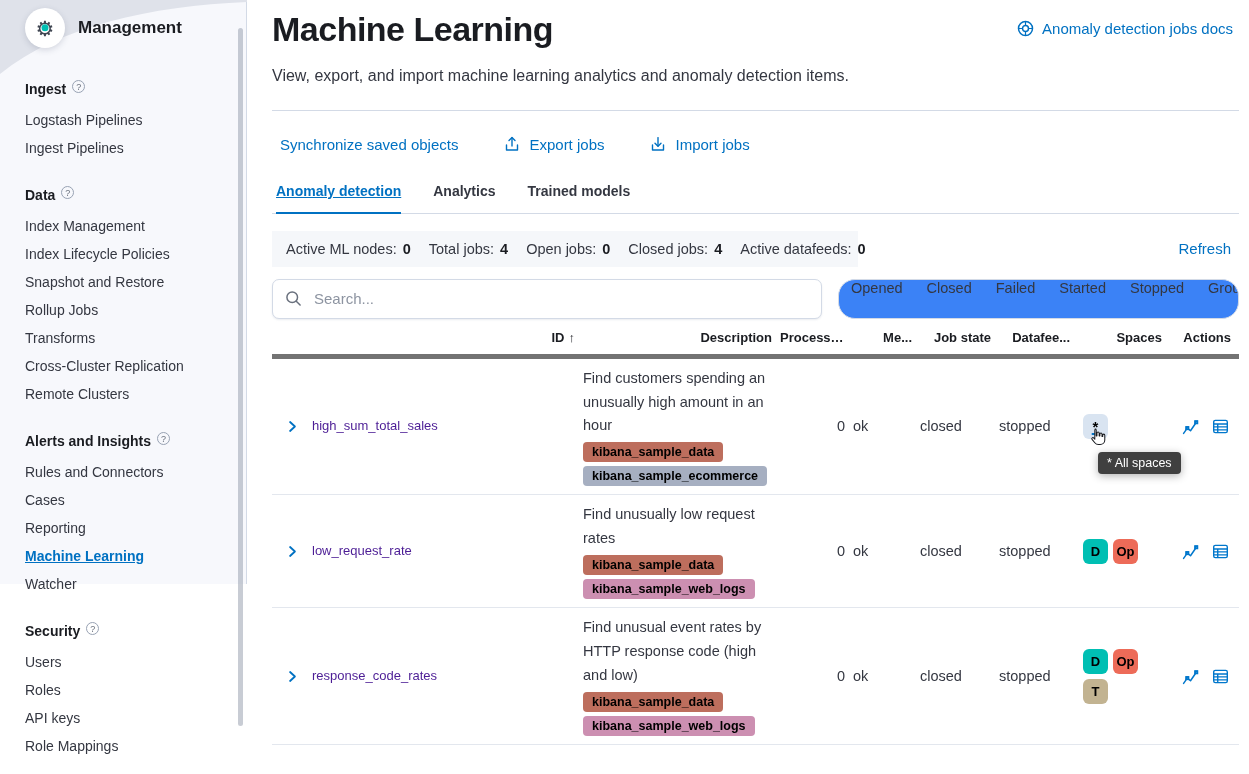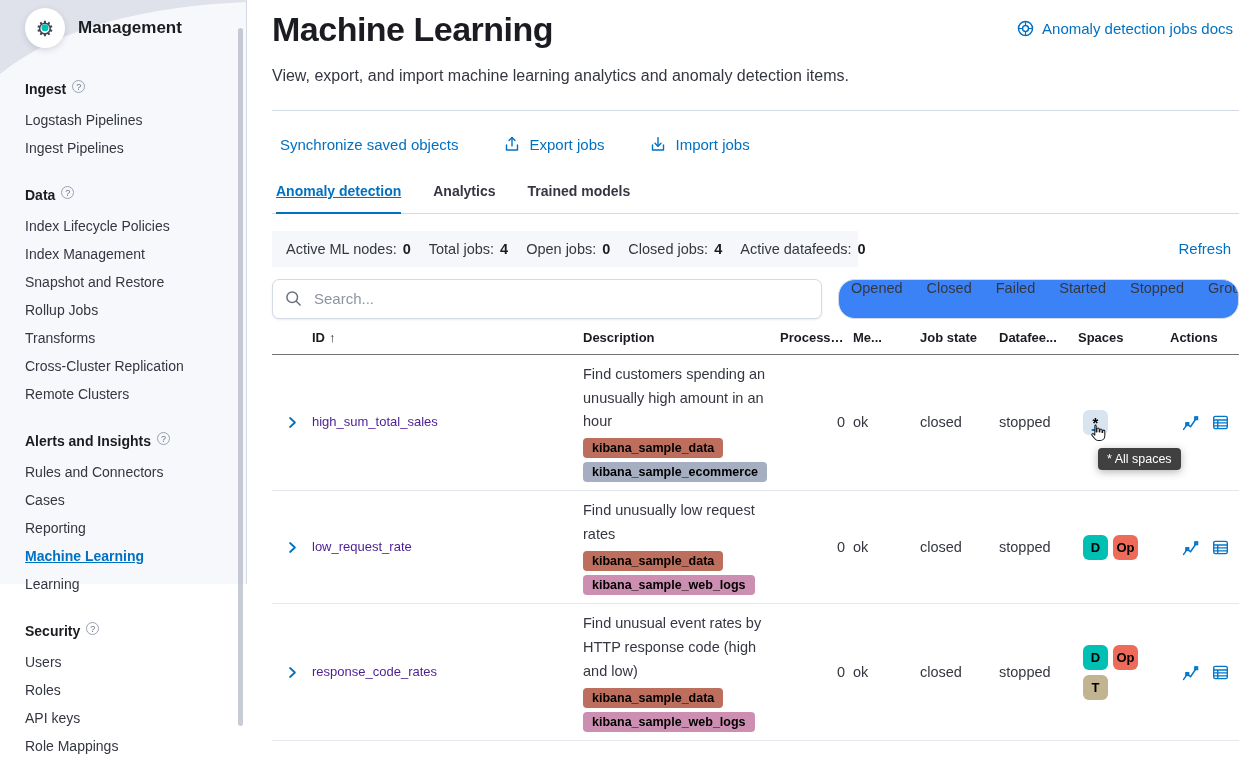--- a/index.html
+++ b/index.html
@@ -65,21 +65,21 @@
   .search-box input { border:none; outline:none; flex:1; font-size:15px; color:#7f1d1d; font-family:inherit; background:transparent; }
   .search-box input::placeholder { color:#8d94a1; }
   .filter-group { display:flex; align-items:flex-start; width:401px; height:40px; border:1px solid #d3dae6; border-radius:17px; background:#3b82f6; overflow:hidden; }
   .filter-seg { display:flex; align-items:center; }
   .filter-seg.grow { flex:1; }
   .filter-btn { display:flex; align-items:center; gap:7px; padding:0 12px; font-size:14.5px; font-weight:500; color:#343741; cursor:pointer; white-space:nowrap; height:100%; }
   .filter-sep { width:1px; background:#d3dae6; }
 
   
   .grid-cols { display:grid; grid-template-columns:40px 271px 197px 73px 67px 79px 79px 92px 69px; }
-  .thead { padding:11px 0 9px; border-bottom:1px solid #737373; align-items:center; }
+  .thead { padding:11px 0 9px; border-bottom:5px solid #737373; align-items:center;text-align:right; }
   .th { font-size:13px; font-weight:700; color:#1a1c21; white-space:nowrap; overflow:hidden; text-overflow:ellipsis; padding-right:8px; }
   .th .sort-arrow { font-size:13px; margin-left:4px; color:#1a1c21; }
   .trow { align-items:center; border-bottom:1px solid #e3e7ee; padding:8px 0; position:relative; }
   .cell-chevron { display:flex; justify-content:center; cursor:pointer; }
   .id-link { color:#4c1d95; font-size:13px; font-weight:500; text-decoration:none; max-width:140px; word-break:break-all; line-height:1.75; display:inline-block; cursor:pointer;text-align:right; }
   .desc { font-size:14.5px; color:#343741; line-height:1.65; }
   .badge-line { margin-top:4px; }
   .tag-badge { display:inline-block; font-size:12.5px; font-weight:600; color:#000; padding:3px 9px; border-radius:4px; white-space:nowrap;text-align:right; }
   .num { text-align:right; padding-right:8px; font-size:14.5px; color:#343741; }
   .val { font-size:14.5px; color:#343741; }
@@ -122,38 +122,38 @@
             <span class="help-dot">?</span>
           </div>
           <a class="nav-item">Logstash Pipelines</a>
           <a class="nav-item">Ingest Pipelines</a>
         </div>
         <div class="nav-group">
           <div class="nav-heading">
             <span>Data</span>
             <span class="help-dot">?</span>
           </div>
+          <a class="nav-item">Index Management</a>
           <a class="nav-item">Index Lifecycle Policies</a>
-          <a class="nav-item">Index Management</a>
           <a class="nav-item">Snapshot and Restore</a>
           <a class="nav-item">Rollup Jobs</a>
           <a class="nav-item">Transforms</a>
           <a class="nav-item">Cross-Cluster Replication</a>
           <a class="nav-item">Remote Clusters</a>
         </div>
         <div class="nav-group">
           <div class="nav-heading">
             <span>Alerts and Insights</span>
             <span class="help-dot">?</span>
           </div>
           <a class="nav-item">Rules and Connectors</a>
           <a class="nav-item">Cases</a>
           <a class="nav-item">Reporting</a>
           <a class="nav-item active">Machine Learning</a>
-          <a class="nav-item">Learning</a>
+          <a class="nav-item">Watcher</a>
         </div>
         <div class="nav-group">
           <div class="nav-heading">
             <span>Security</span>
             <span class="help-dot">?</span>
           </div>
           <a class="nav-item">Users</a>
           <a class="nav-item">Roles</a>
           <a class="nav-item">API keys</a>
           <a class="nav-item">Role Mappings</a>

